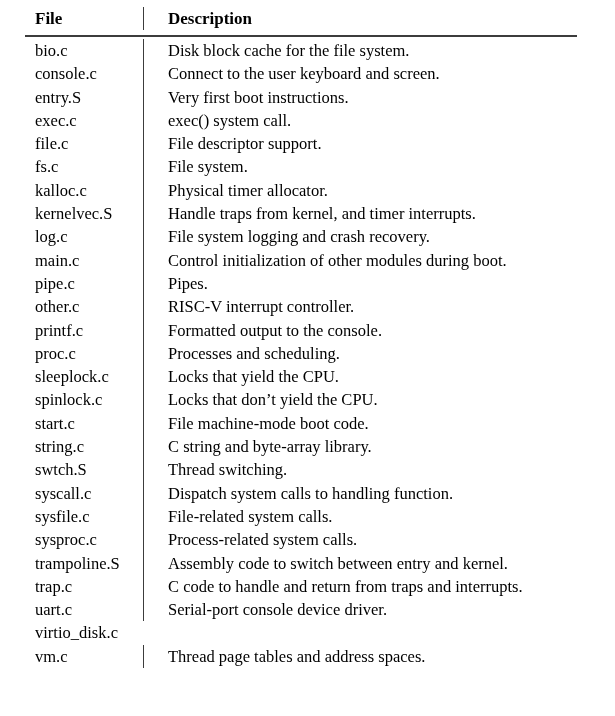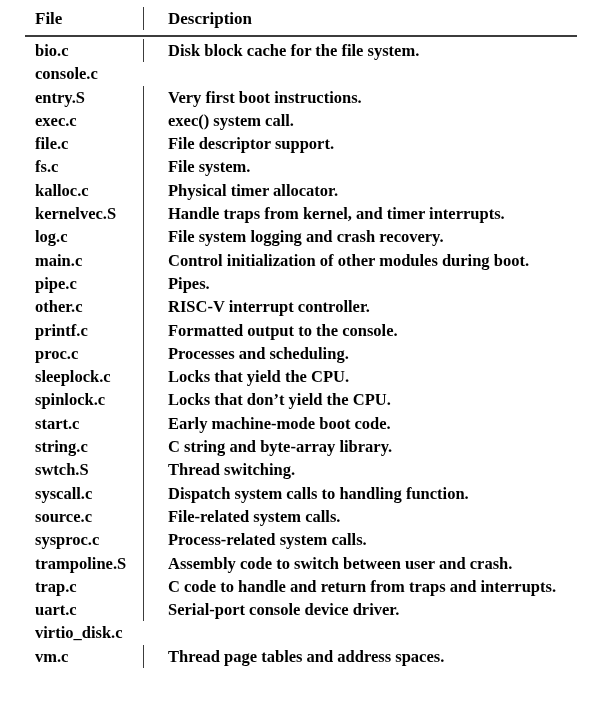--- a/index.html
+++ b/index.html
@@ -45,21 +45,20 @@
     line-height: 23px;
     padding-bottom: 5px;
     border-bottom: 2px solid #3c3c3c;
   }
   .body .row {
     font-size: 16.5px;
     line-height: 23.3px;
   }
   .body {
     padding-top: 2px;
-    font-weight: bold;
   }
   .caption {
     position: absolute;
     left: 25px;
     top: 679px;
     width: 552px;
     text-align: left;
     font-size: 16.5px;
     margin-top: 40px;
   }
@@ -74,20 +73,21 @@
       <div class="cell desc">Description</div>
     </div>
     <div class="body" id="table-body">
   <div class="row">
     <div class="cell file">bio.c</div>
     <div class="cell desc">Disk block cache for the file system.</div>
   </div>
 
   <div class="row">
     <div class="cell file">console.c</div>
+    <div class="cell desc">Connect to the user keyboard and screen.</div>
   </div>
 
   <div class="row">
     <div class="cell file">entry.S</div>
     <div class="cell desc">Very first boot instructions.</div>
   </div>
 
   <div class="row">
     <div class="cell file">exec.c</div>
     <div class="cell desc">exec() system call.</div>
@@ -148,51 +148,51 @@
     <div class="cell desc">Locks that yield the CPU.</div>
   </div>
 
   <div class="row">
     <div class="cell file">spinlock.c</div>
     <div class="cell desc">Locks that don’t yield the CPU.</div>
   </div>
 
   <div class="row">
     <div class="cell file">start.c</div>
-    <div class="cell desc">Early machine-mode boot code.</div>
+    <div class="cell desc">File machine-mode boot code.</div>
   </div>
 
   <div class="row">
     <div class="cell file">string.c</div>
     <div class="cell desc">C string and byte-array library.</div>
   </div>
 
   <div class="row">
     <div class="cell file">swtch.S</div>
     <div class="cell desc">Thread switching.</div>
   </div>
 
   <div class="row">
     <div class="cell file">syscall.c</div>
     <div class="cell desc">Dispatch system calls to handling function.</div>
   </div>
 
   <div class="row">
-    <div class="cell file">source.c</div>
+    <div class="cell file">sysfile.c</div>
     <div class="cell desc">File-related system calls.</div>
   </div>
 
   <div class="row">
     <div class="cell file">sysproc.c</div>
     <div class="cell desc">Process-related system calls.</div>
   </div>
 
   <div class="row">
     <div class="cell file">trampoline.S</div>
-    <div class="cell desc">Assembly code to switch between user and crash.</div>
+    <div class="cell desc">Assembly code to switch between entry and kernel.</div>
   </div>
 
   <div class="row">
     <div class="cell file">trap.c</div>
     <div class="cell desc">C code to handle and return from traps and interrupts.</div>
   </div>
 
   <div class="row">
     <div class="cell file">uart.c</div>
     <div class="cell desc">Serial-port console device driver.</div>

